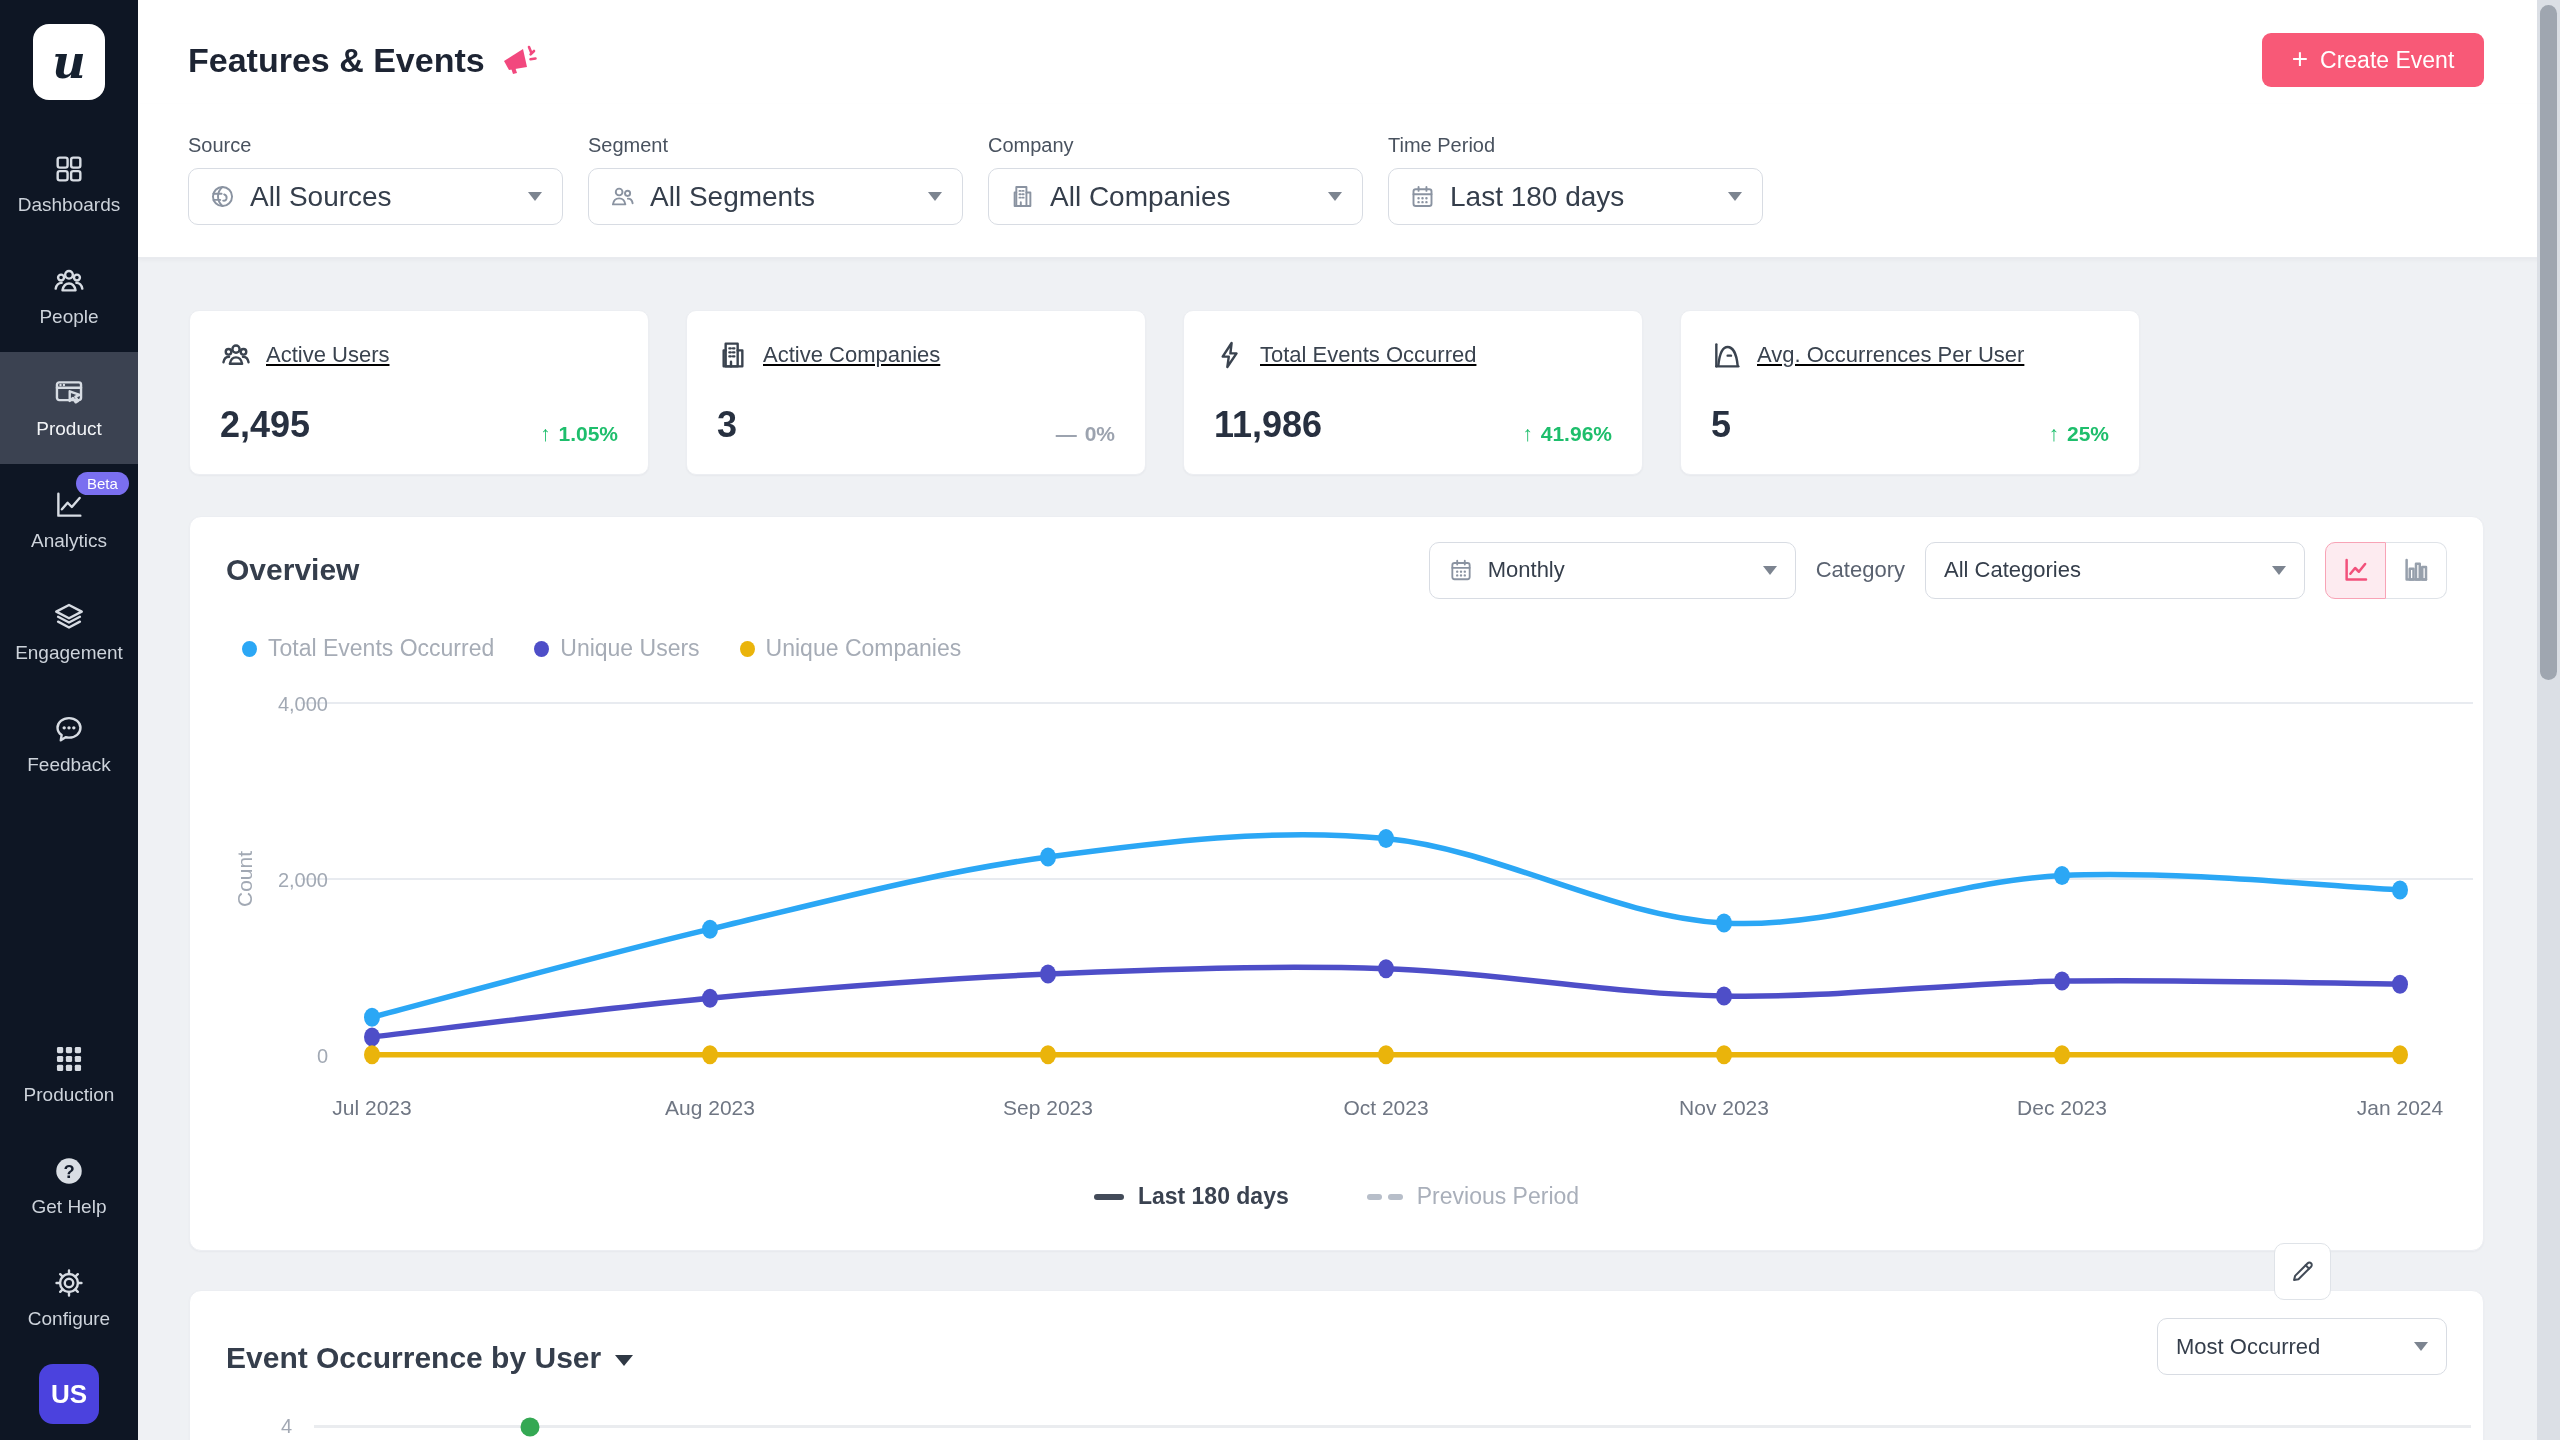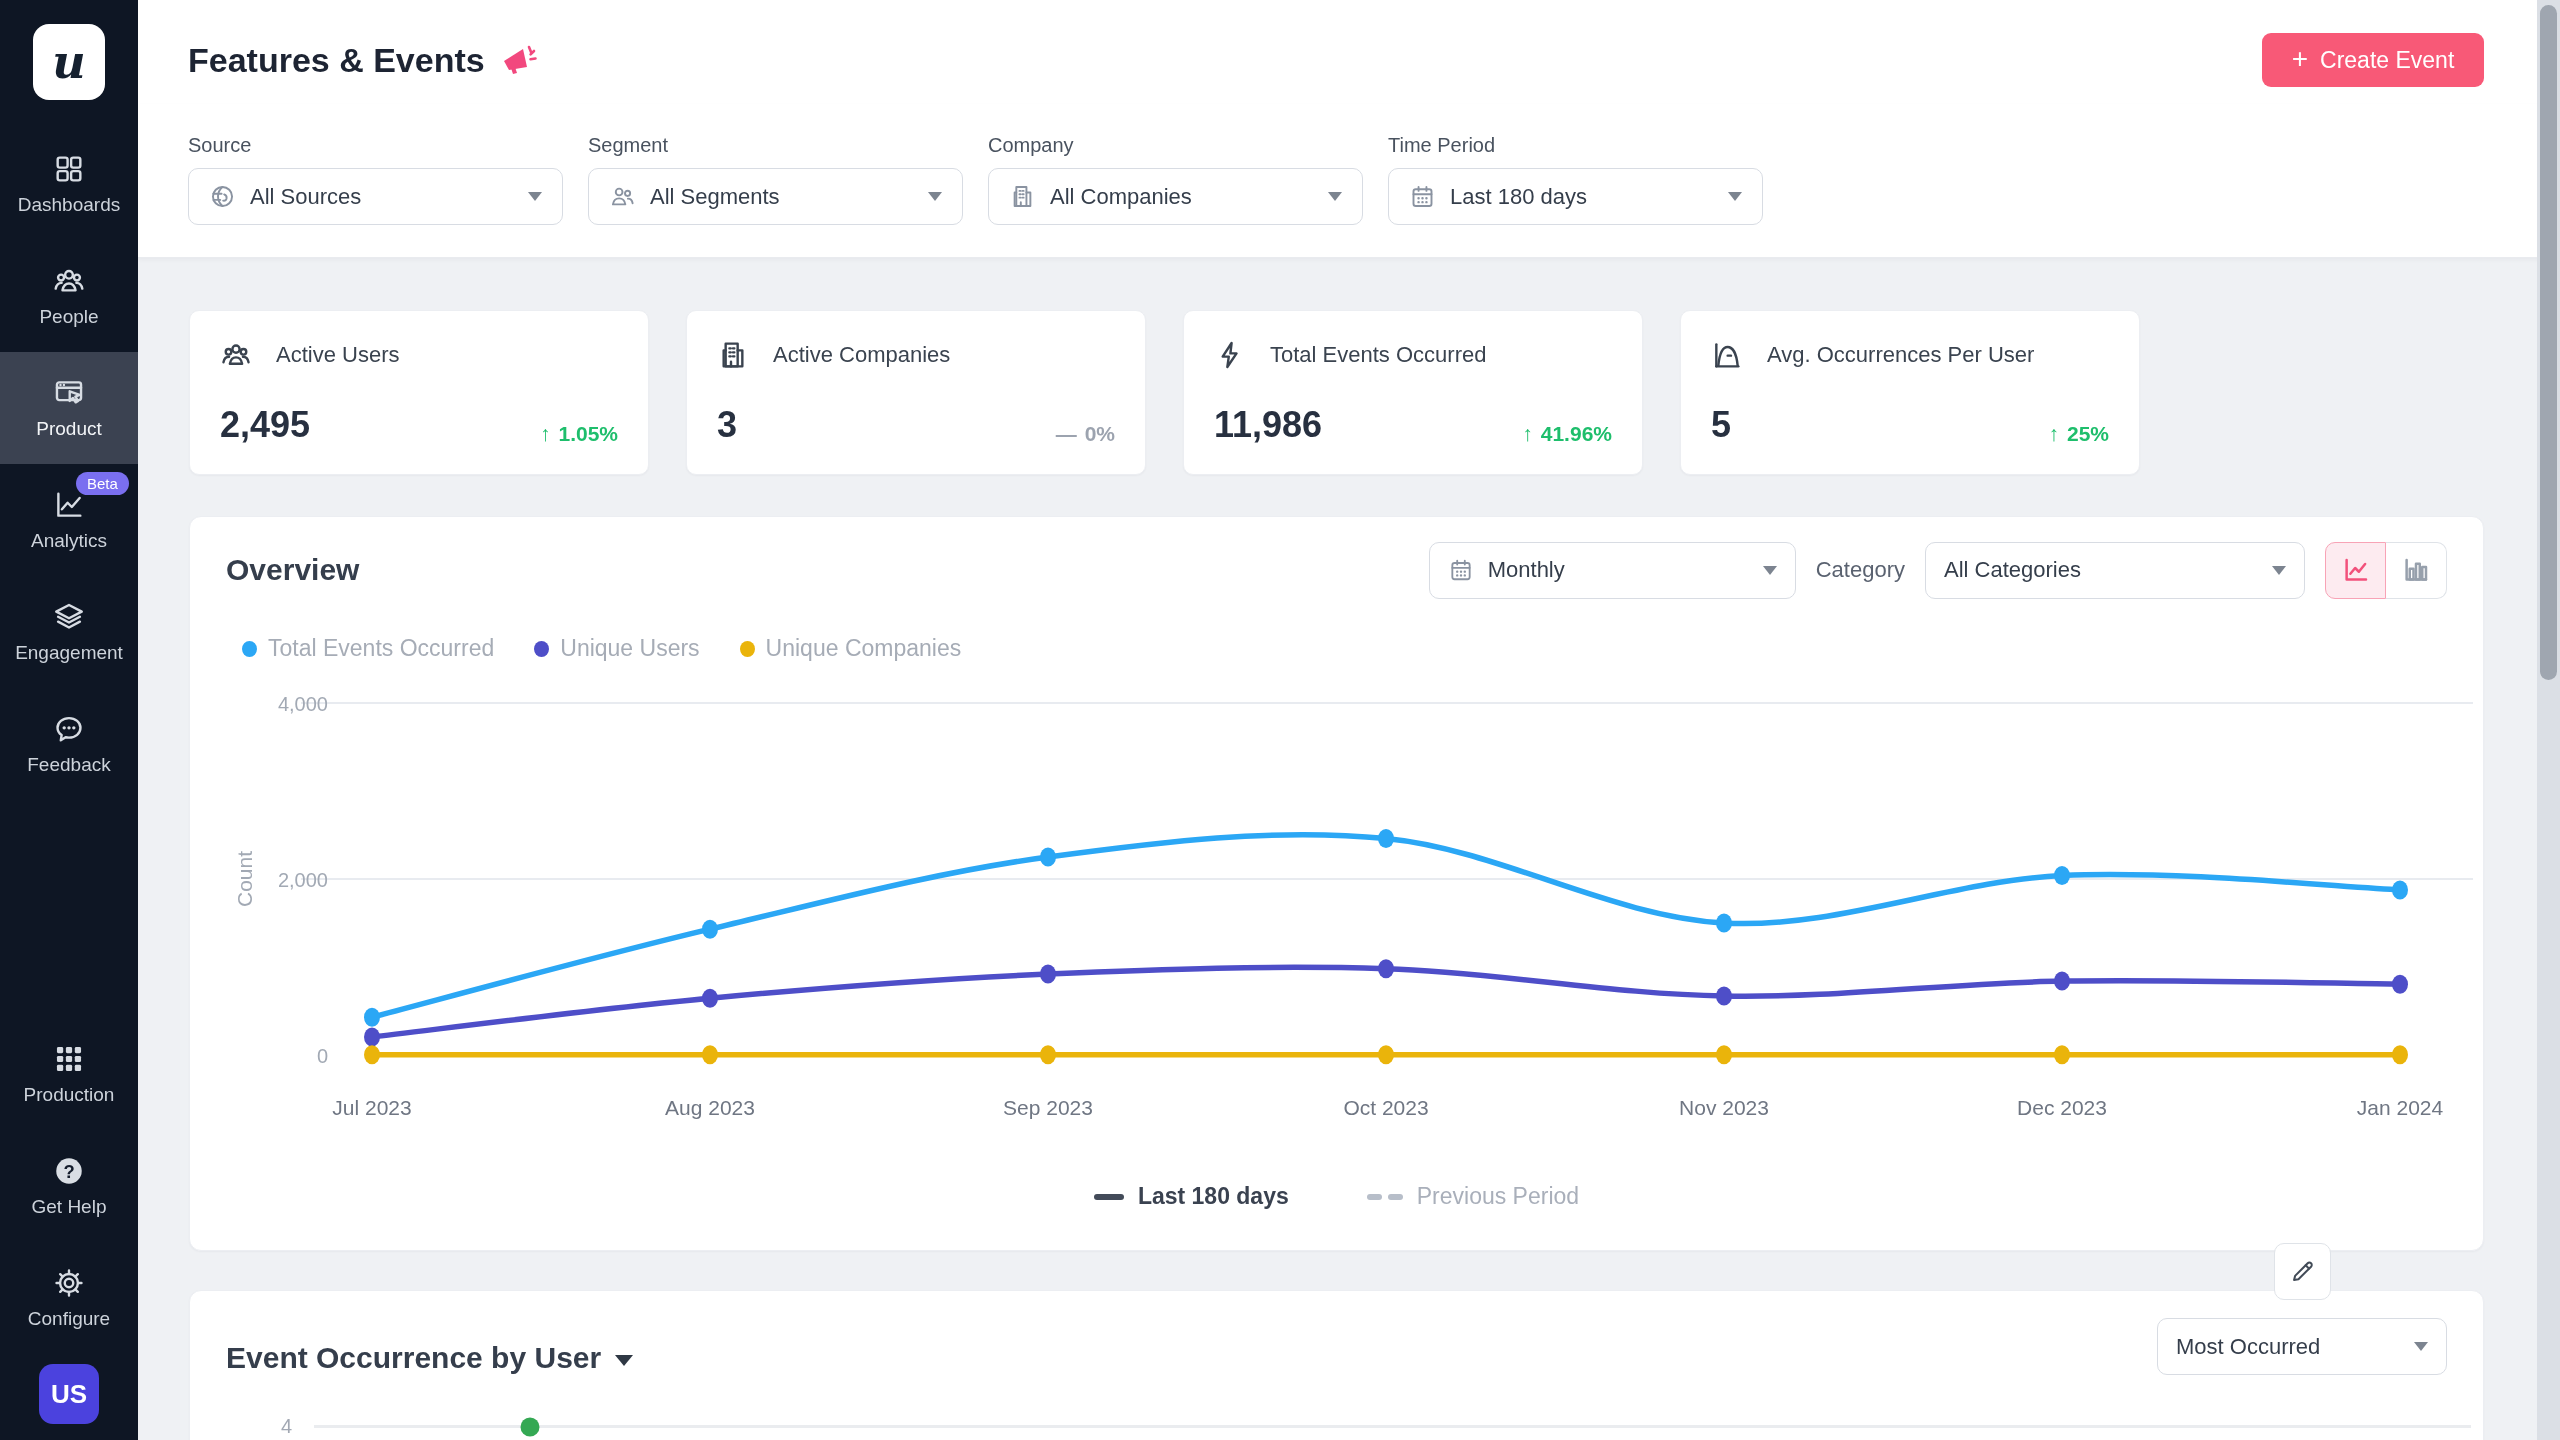--- a/index.html
+++ b/index.html
@@ -40,30 +40,30 @@
   .create-btn .plus{font-size:28px;font-weight:400;line-height:1;margin-top:-2px;}
 
   .filterbar{position:absolute;left:0;top:104px;width:100%;height:154px;background:#fff;
     border-bottom:1px solid #E9EBEF;box-shadow:0 2px 4px rgba(16,24,40,.04);}
   .filter-group{position:absolute;top:30px;width:375px;}
   .filter-label{font-size:20px;color:#49525F;margin-bottom:11px;}
   .dropdown{height:57px;border:1px solid #D8DCE3;border-radius:10px;background:#fff;
     display:flex;align-items:center;padding:0 20px;gap:14px;cursor:pointer;}
   .dropdown svg{width:27px;height:27px;stroke:#8A93A1;fill:none;stroke-width:1.7;
     stroke-linecap:round;stroke-linejoin:round;flex:none;}
-  .dropdown .dd-text{font-size:22px;color:#353E4B;}
+  .dropdown .dd-text{font-size:28px;color:#353E4B;}
   .caret{margin-left:auto;width:0;height:0;border-left:7px solid transparent;
     border-right:7px solid transparent;border-top:9px solid #7C8490;}
 
   
   .cards{position:absolute;left:51px;top:310px;display:flex;gap:37px;}
   .card{width:460px;height:165px;background:#fff;border:1px solid #ECEEF2;border-radius:10px;
     box-shadow:0 1px 2px rgba(16,24,40,.04);padding:28px 30px;display:flex;
     flex-direction:column;justify-content:space-between;}
-  .card-head{display:flex;align-items:center;gap:24px;}
+  .card-head{display:flex;align-items:center;gap:14px;text-decoration:underline;}
   .card-head svg{width:32px;height:32px;stroke:#3A434F;fill:none;stroke-width:1.8;
     stroke-linecap:round;stroke-linejoin:round;flex:none;}
   .card-label{font-size:22px;color:#3A434F;font-weight:500;}
   .card-foot{display:flex;align-items:flex-end;justify-content:space-between;}
   .card-value{font-size:36px;font-weight:700;color:#273040;}
   .delta{font-size:21px;font-weight:600;display:flex;gap:8px;align-items:center;}
   .delta.up{color:#1EBE6C;}
   .delta.flat{color:#9CA3AF;}
 
   

